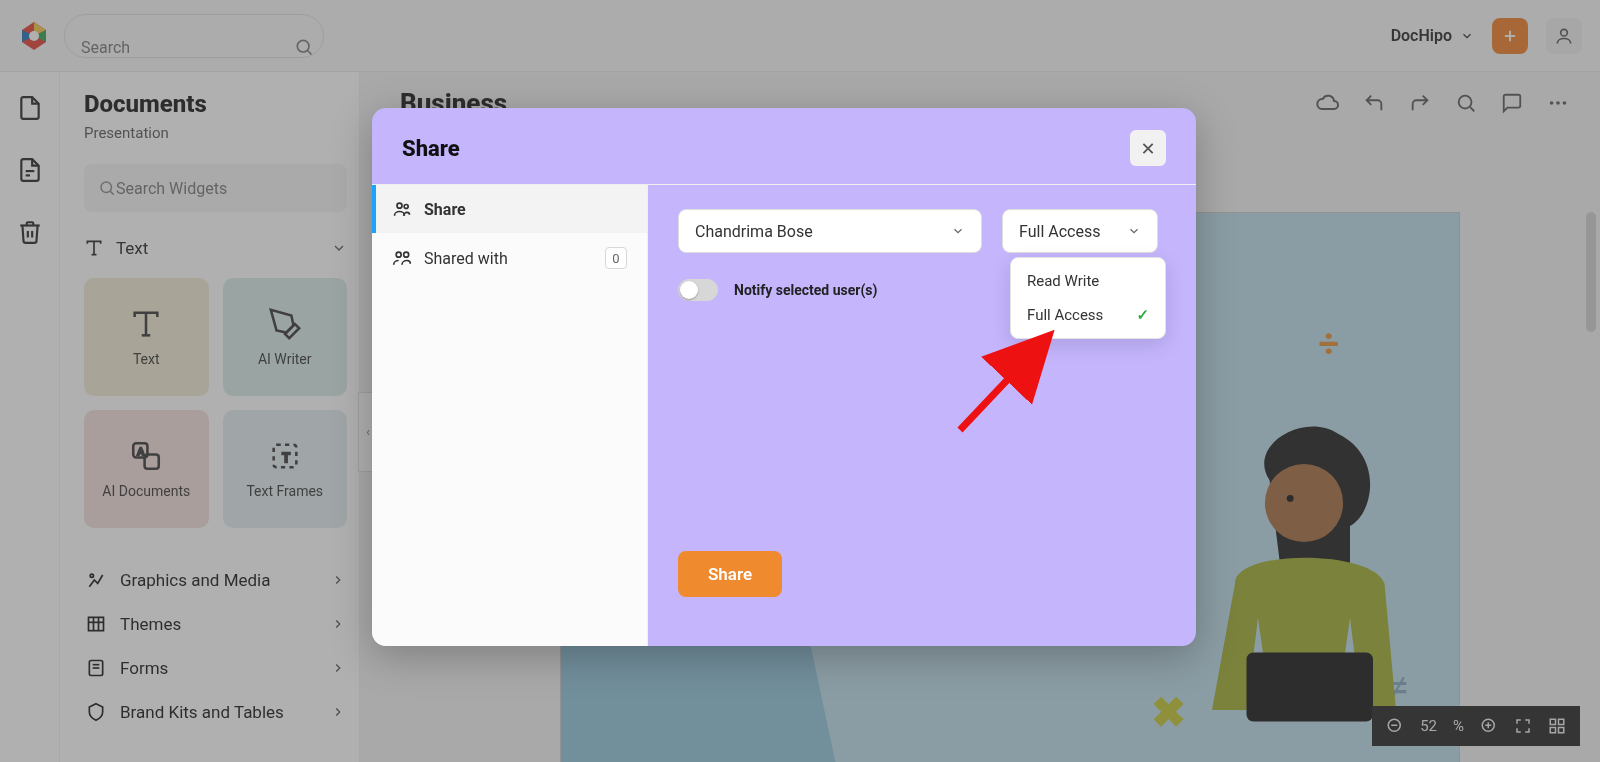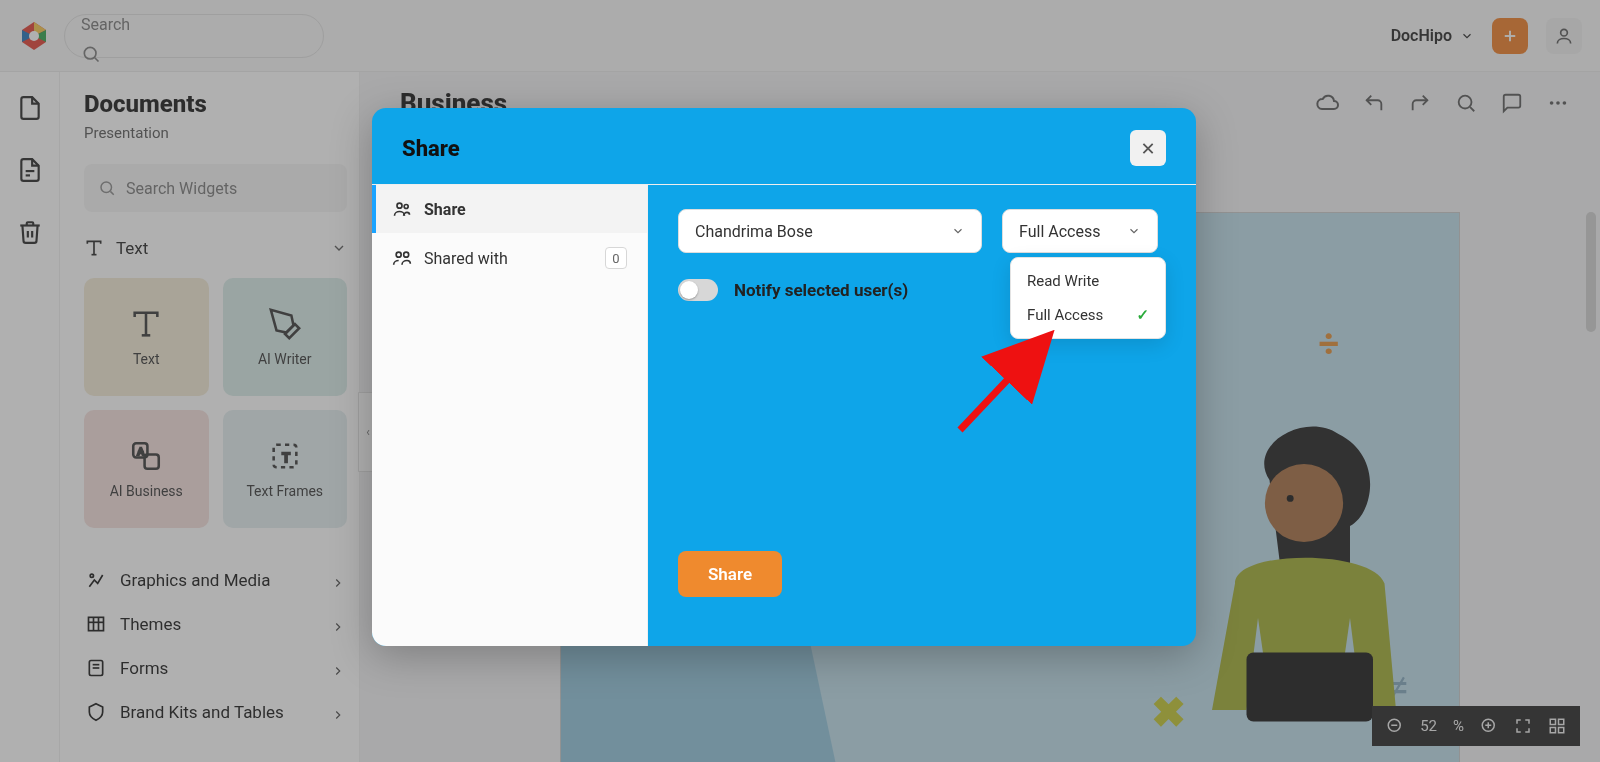--- a/index.html
+++ b/index.html
@@ -2,88 +2,88 @@
 <html><head>
 <meta charset="utf-8">
 <style>
   * { box-sizing: border-box; margin: 0; padding: 0; font-family: -apple-system, BlinkMacSystemFont, "Segoe UI", Roboto, Helvetica, Arial, sans-serif; }
   body { width: 1600px; height: 762px; overflow: hidden; background: #f7f7f7; position: relative; }
   .app { position: absolute; inset: 0; display: flex; flex-direction: column; }
   
   .header { height: 72px; background: #f7f7f7; display: flex; align-items: center; padding: 0 18px; border-bottom: 1px solid #e9e9e9; gap: 14px; }
   .logo { width: 32px; height: 32px; position: relative; }
   .logo svg { width: 32px; height: 32px; }
-  .search-wrap { width: 260px; height: 44px; border: 1px solid #e0e0e0; border-radius: 999px; display: flex; align-items: flex-start; padding: 0 16px; gap: 10px; color: #6c6c6c; background: #fff0; flex-direction: column; }
+  .search-wrap { width: 260px; height: 44px; border: 1px solid #e0e0e0; border-radius: 999px; display: flex; align-items: flex-end; padding: 0 16px; gap: 10px; color: #6c6c6c; background: #fff0; }
   .search-wrap input { border: none; outline: none; flex: 1; font-size: 16px; background: transparent; color: #444; }
   .search-wrap .si { color: #777; }
   .header-right { margin-left: auto; display: flex; align-items: center; gap: 18px; }
   .workspace { display: flex; align-items: center; gap: 8px; font-size: 16px; font-weight: 600; color: #222; cursor: pointer; justify-content: center; }
   .sq-btn { width: 36px; height: 36px; border-radius: 8px; display: flex; align-items: center; justify-content: center; }
   .sq-btn.orange { background: #ee7b22; color: #fff; }
   .sq-btn.gray { background: #eeeeee; color: #555; }
   
   .body { flex: 1; display: flex; min-height: 0; }
   .rail { width: 60px; background: #fff; border-right: 1px solid #eee; display: flex; flex-direction: column; align-items: center; padding-top: 22px; gap: 34px; }
   .rail-item { width: 28px; height: 28px; color: #222; cursor: pointer; display: flex; align-items: center; justify-content: center; }
   .sidebar { width: 300px; background: #fff; border-right: 1px solid #eee; padding: 18px 12px 18px 24px; display: flex; flex-direction: column; gap: 12px; overflow: hidden; }
   .sb-title { font-size: 24px; font-weight: 800; color: #111; }
   .sb-sub { font-size: 15px; color: #555; margin-top: -6px; }
-  .sb-search { margin-top: 10px; height: 48px; background: #f5f5f5; border-radius: 8px; display: flex; align-items: center; padding: 0 14px; gap: 10px; color: #888; justify-content: center; }
+  .sb-search { margin-top: 10px; height: 48px; background: #f5f5f5; border-radius: 8px; display: flex; align-items: center; padding: 0 14px; color: #888; justify-content: center; }
   .sb-search input { border: none; outline: none; background: transparent; font-size: 16px; flex: 1; color: #555; }
   .sb-section { margin-top: 14px; display: flex; align-items: center; gap: 12px; font-size: 17px; color: #222; cursor: pointer; }
   .sb-section .chev { margin-left: auto; color: #555; }
   .widget-grid { margin-top: 8px; display: grid; grid-template-columns: 1fr 1fr; gap: 14px; }
   .widget { height: 118px; border-radius: 10px; display: flex; flex-direction: column; align-items: center; justify-content: center; gap: 10px; color: #333; }
   .widget .wi { width: 34px; height: 34px; }
   .widget span.lbl { font-size: 14px; }
   .w-beige { background: #f3ead4; }
   .w-blue  { background: #d8ebe8; }
   .w-pink  { background: #f4dedb; }
   .w-teal  { background: #e2edef; }
   .sb-list { margin-top: 18px; display: flex; flex-direction: column; }
-  .sb-row { display: flex; align-items: flex-end; gap: 14px; padding: 12px 2px; font-size: 17px; color: #111; cursor: pointer; }
+  .sb-row { display: flex; align-items: center; gap: 14px; padding: 12px 2px; font-size: 17px; color: #111; cursor: pointer; }
   .sb-row .chev { margin-left: auto; color: #444; }
   
   .canvas-area { flex: 1; position: relative; background: #f2f3f5; }
   .collapse-tab { position: absolute; left: -2px; top: 320px; width: 20px; height: 80px; background: #ffffff; border: 1px solid #e0e0e0; border-radius: 0 6px 6px 0; display: flex; align-items: center; justify-content: center; font-size: 12px; color: #777; cursor: pointer; }
   .doc-toolbar { position: absolute; top: 16px; left: 40px; right: 30px; display: flex; align-items: center; }
   .doc-title { font-size: 26px; font-weight: 800; color: #111; }
   .doc-tools { margin-left: auto; display: flex; gap: 22px; color: #555; }
   .doc-tools .t { width: 24px; height: 24px; cursor: pointer; display: flex; align-items: center; justify-content: center; }
   .slide { position: absolute; left: 200px; top: 140px; width: 900px; height: 570px; background: #bcdcea; border: 1px solid #c8c8c8; overflow: hidden; }
   .slide .angle { position: absolute; left: -60px; bottom: -60px; width: 320px; height: 260px; background: #8fc4db; transform: rotate(-12deg); }
   .slide .divide { position: absolute; right: 120px; top: 110px; color: #e28a2f; font-size: 36px; font-weight: 800; }
   .slide .xmark { position: absolute; left: 590px; bottom: 44px; color: #c2c52a; font-size: 42px; font-weight: 900; }
   .slide .neq { position: absolute; right: 50px; bottom: 70px; color: #80a6bc; font-size: 40px; }
   .person { position: absolute; right: 40px; bottom: 70px; width: 230px; height: 300px; }
   .zoombar { position: absolute; right: 20px; bottom: 16px; height: 40px; background: #1f1f1f; border-radius: 0; display: flex; align-items: center; padding: 0 14px; gap: 16px; color: #eee; font-size: 15px; }
   .zoombar .zb { cursor: pointer; display:flex; align-items:center; }
   .right-scroll { position: absolute; right: 4px; top: 140px; width: 10px; height: 120px; background: #cfcfcf; border-radius: 5px; }
   
   .overlay { position: absolute; inset: 0; background: rgba(80,80,80,0.45); }
-  .modal { position: absolute; left: 372px; top: 108px; width: 824px; height: 538px; background: #0ea5e9; border-radius: 14px; box-shadow: 0 10px 40px rgba(0,0,0,0.25); overflow: hidden; display: flex; flex-direction: column; }
+  .modal { position: absolute; left: 372px; top: 108px; width: 824px; height: 538px; background: #c4b5fd; border-radius: 14px; box-shadow: 0 10px 40px rgba(0,0,0,0.25); overflow: hidden; display: flex; flex-direction: column; }
   .modal-head { padding: 22px 30px 18px 30px; display: flex; align-items: center; }
   .modal-title { font-size: 22px; font-weight: 800; color: #111; }
   .close-btn { margin-left: auto; width: 36px; height: 36px; background: #f1f1f1; border-radius: 6px; display: flex; align-items: center; justify-content: center; color: #555; cursor: pointer; font-size: 18px; }
   .modal-body { flex: 1; display: flex; border-top: 1px solid #eee; }
   .modal-side { width: 276px; background: #fbfbfb; border-right: 1px solid #f0f0f0; }
   .ms-item { display: flex; align-items: center; gap: 12px; padding: 14px 20px; font-size: 16px; color: #333; cursor: pointer; position: relative; }
   .ms-item.active { background: #f3f3f3; font-weight: 700; }
   .ms-item.active::before { content: ""; position: absolute; left: 0; top: 0; bottom: 0; width: 4px; background: #1aa3ff; }
   .ms-count { margin-left: auto; min-width: 22px; height: 22px; border: 1px solid #d7d7d7; border-radius: 4px; display: flex; align-items: center; justify-content: center; font-size: 13px; color: #666; background: #fff; }
   .modal-main { flex: 1; padding: 24px 30px; position: relative; }
   .row-controls { display: flex; gap: 20px; align-items: flex-end; }
   .select { height: 44px; border: 1px solid #ddd; border-radius: 8px; display: flex; align-items: center; padding: 0 16px; font-size: 16px; color: #333; background: #fff; cursor: pointer; gap: 10px; }
   .select .chev { margin-left: auto; color: #666; }
   .select.user { width: 304px; }
   .select.access { width: 156px; }
   .notify-row { margin-top: 26px; display: flex; align-items: center; gap: 16px; }
   .toggle { width: 40px; height: 22px; border-radius: 999px; background: #d7d7d7; position: relative; cursor: pointer; }
   .toggle .knob { position: absolute; left: 2px; top: 2px; width: 18px; height: 18px; background: #fff; border-radius: 50%; box-shadow: 0 1px 2px rgba(0,0,0,0.3); }
-  .notify-label { font-size: 17px; font-weight: 700; color: #222; }
+  .notify-label { font-size: 14px; font-weight: 700; color: #222; }
   .share-btn { margin-top: 250px; width: 104px; height: 46px; background: #ef8a2e; display: flex; align-items: center; justify-content: center; color: #fff; font-size: 17px; font-weight: 600; border-radius: 8px; cursor: pointer; }
   .dropdown { position: absolute; top: 72px; right: 30px; width: 156px; background: #fff; border: 1px solid #e3e3e3; border-radius: 8px; box-shadow: 0 6px 20px rgba(0,0,0,0.12); padding: 6px 0; }
   .dd-item { padding: 8px 16px; font-size: 15px; color: #333; display: flex; align-items: center; cursor: pointer; }
   .dd-item .chk { margin-left: auto; color: #2aab3b; font-weight: 800; }
   .arrow { position: absolute; left: 950px; top: 320px; pointer-events: none; }
   svg { display: block; }
 </style>
 </head>
 <body>
 
@@ -207,21 +207,21 @@
           <span class="lbl">AI Writer</span>
         </div>
         <div class="widget w-pink">
           <span class="wi">
               <svg width="34" height="34" viewBox="0 0 24 24" fill="none" stroke="#333" stroke-width="1.8">
                 <rect x="3" y="3" width="10" height="10" rx="2"></rect>
                 <rect x="11" y="11" width="10" height="10" rx="2"></rect>
                 <text x="6" y="11" font-size="7" fill="#333">A</text>
               </svg>
             </span>
-          <span class="lbl">AI Business</span>
+          <span class="lbl">AI Documents</span>
         </div>
         <div class="widget w-teal">
           <span class="wi">
               <svg width="34" height="34" viewBox="0 0 24 24" fill="none" stroke="#333" stroke-width="1.8">
                 <rect x="4" y="4" width="16" height="16" rx="2" stroke-dasharray="3 3"></rect>
                 <text x="10" y="16" font-size="9" fill="#333">T</text>
               </svg>
             </span>
           <span class="lbl">Text Frames</span>
         </div>

